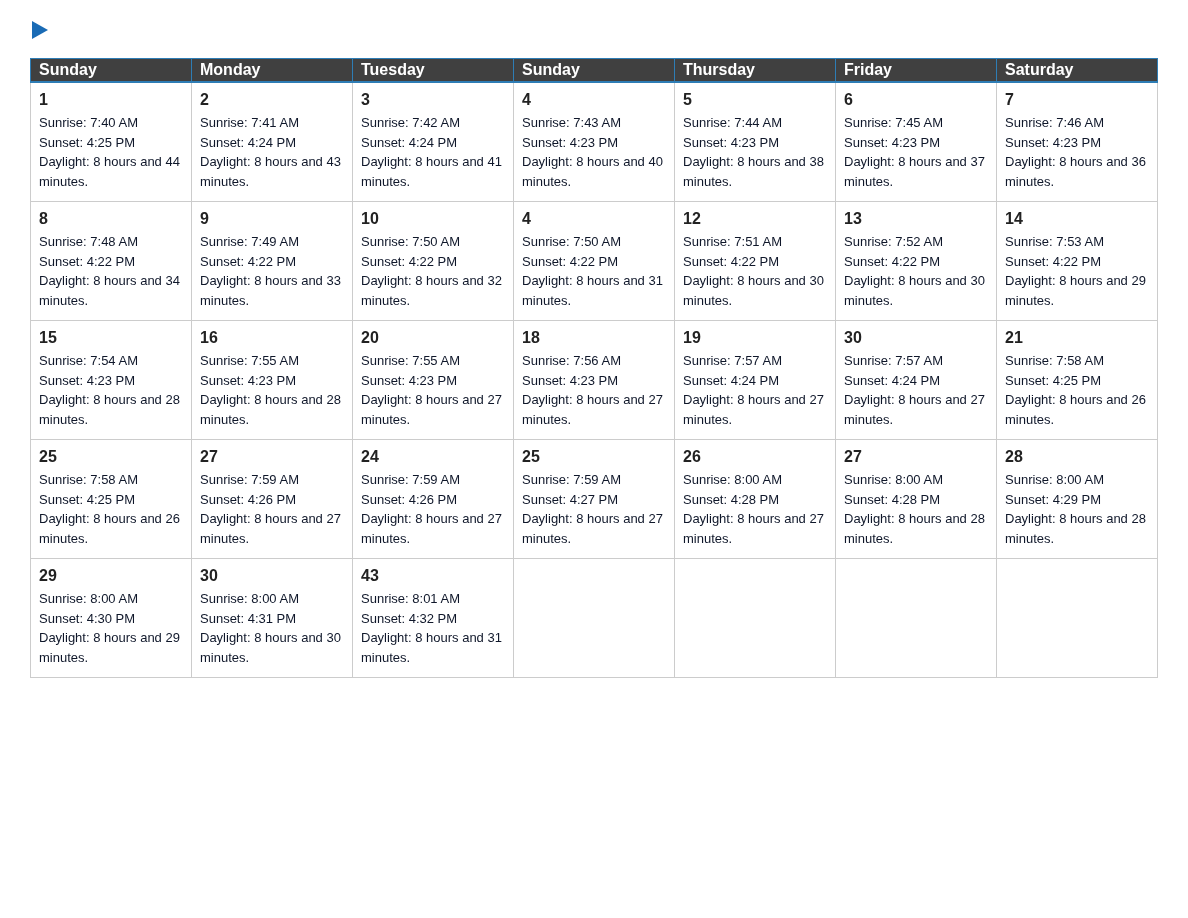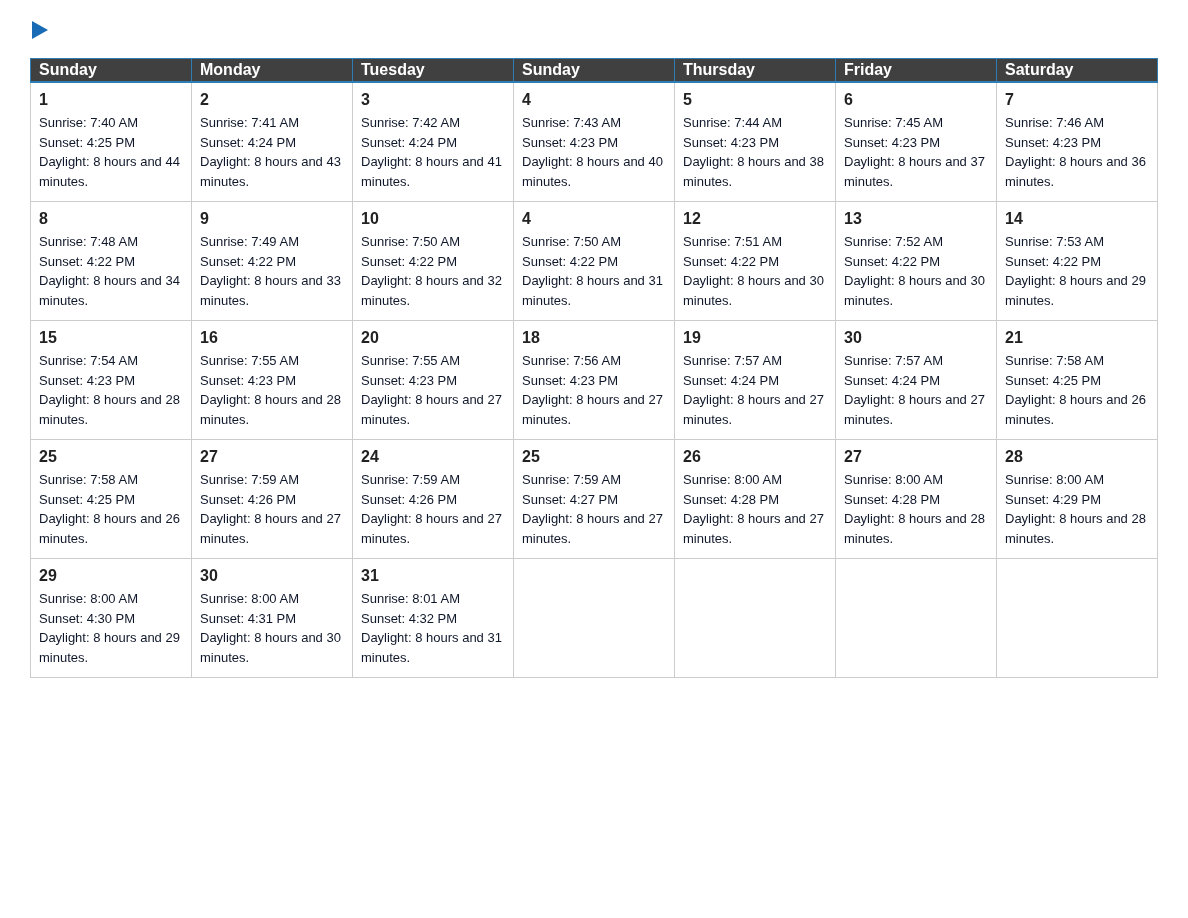--- a/index.html
+++ b/index.html
@@ -260,21 +260,21 @@
       <tr>
         <td>
           <span class="day-number">29</span>
           <div class="day-info">Sunrise: 8:00 AM<br>Sunset: 4:30 PM<br>Daylight: 8 hours and 29 minutes.</div>
         </td>
         <td>
           <span class="day-number">30</span>
           <div class="day-info">Sunrise: 8:00 AM<br>Sunset: 4:31 PM<br>Daylight: 8 hours and 30 minutes.</div>
         </td>
         <td>
-          <span class="day-number">31</span>
+          <span class="day-number">43</span>
           <div class="day-info">Sunrise: 8:01 AM<br>Sunset: 4:32 PM<br>Daylight: 8 hours and 31 minutes.</div>
         </td>
         <td></td>
         <td></td>
         <td></td>
         <td></td>
       </tr>
     </tbody>
 </table>
 

